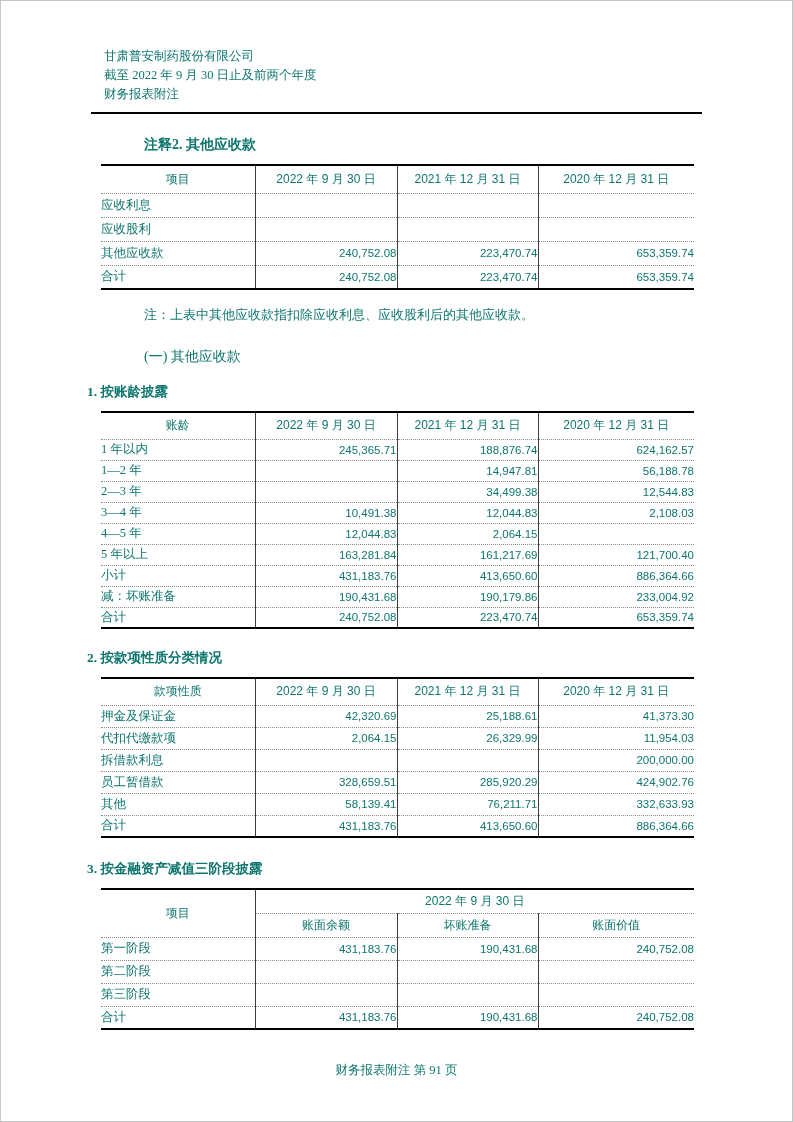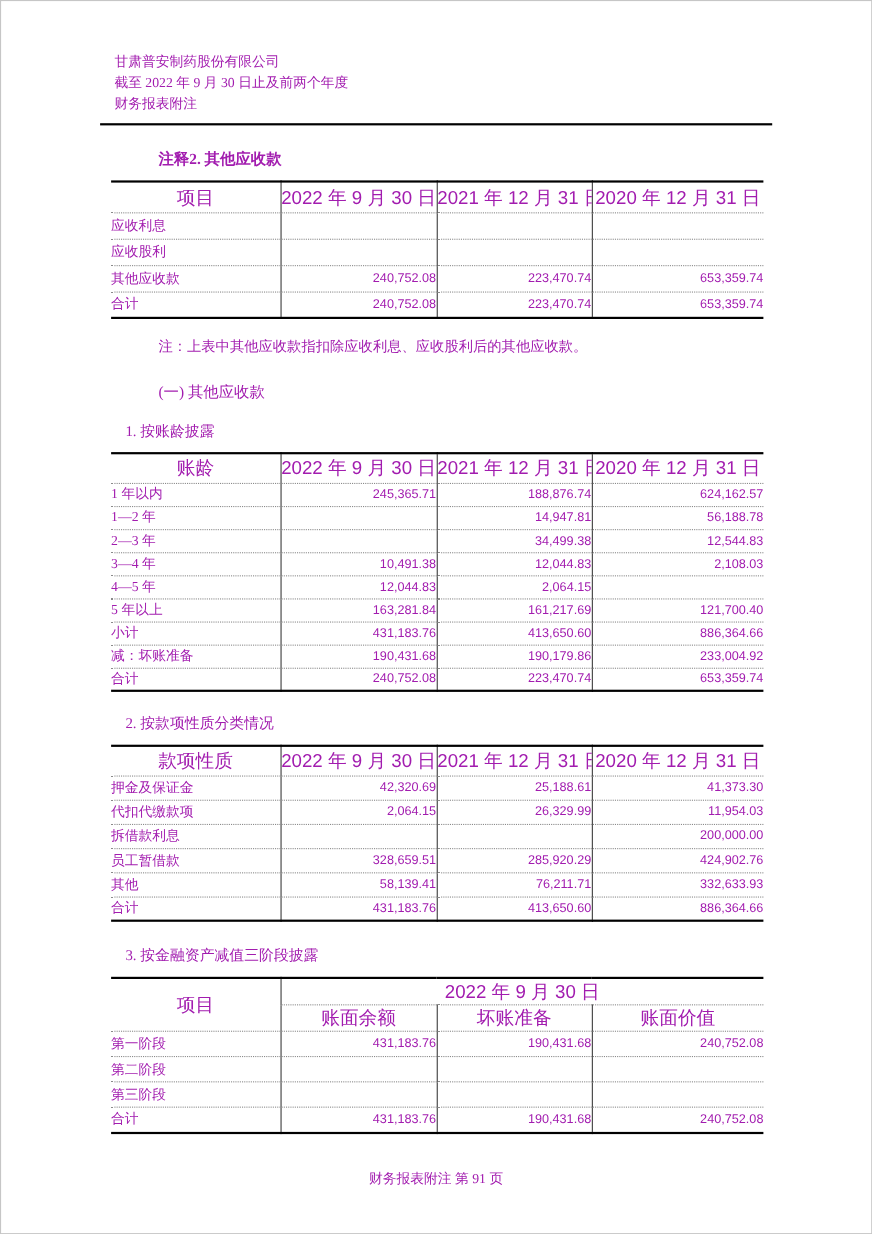--- a/index.html
+++ b/index.html
@@ -3,43 +3,43 @@
 <meta charset="utf-8">
 <style>
   html,body { margin:0; padding:0; background:#ffffff; }
   .doc {
     position:relative;
     width:793px; height:1122px;
     background:#ffffff;
     border:1px solid #c6c6c6;
     box-sizing:border-box;
     font-family:"Liberation Serif", serif;
-    color:#a21caf;
+    color:#0f766e;
     overflow:hidden;
   }
   .header-block { margin:46px 0 0 103px; font-size:12.5px; line-height:19px; }
   .rule { border:none; border-top:2px solid #000; width:611px; margin:8px 0 0 90px; }
 
   .note-title   { margin:22px 0 0 143px; font-size:14px;   font-weight:bold; }
   .table-note   { margin:16px 0 0 143px; font-size:13px; }
   .section-title{ margin:24px 0 0 143px; font-size:14px;   font-weight:normal; }
-  .sub-title    { margin:17px 0 0 113px; font-size:13.5px; font-weight:normal; }
+  .sub-title    { margin:17px 0 0 86px; font-size:13.5px; font-weight:bold; }
 
   table.t {
     border-collapse:collapse; table-layout:fixed;
     width:593px; margin:10px 0 0 100px;
     border-top:2px solid #000; border-bottom:2px solid #000;
   }
   table.t td, table.t th { border-left:1px solid #3c3c3c; padding:0; overflow:hidden; white-space:nowrap; }
   table.t .c1 { border-left:none; }
   table.t tr.data td { border-top:1px dotted #8a8a8a; }
   table.t tr.sub th  { border-top:1px dotted #8a8a8a; }
   table.t th {
     font-weight:normal; text-align:center;
-    font-family:"Liberation Sans", sans-serif; font-size:17px;
+    font-family:"Liberation Sans", sans-serif; font-size:12px;
   }
   td.label { text-align:left; padding-left:4px; font-size:12.5px;margin-left:20px; }
   td.label.ctr { text-align:left; padding-left:0; }
   td.num {
     text-align:right; padding-right:9px;
     font-family:"Liberation Sans", sans-serif; font-size:11.5px;
   }
   .t1 tr { height:24px; } .t1 tr.hd { height:28px; }
   .t2 tr { height:21px; } .t2 tr.hd { height:27px; }
   .t3 tr { height:22px; } .t3 tr.hd { height:27px; }

